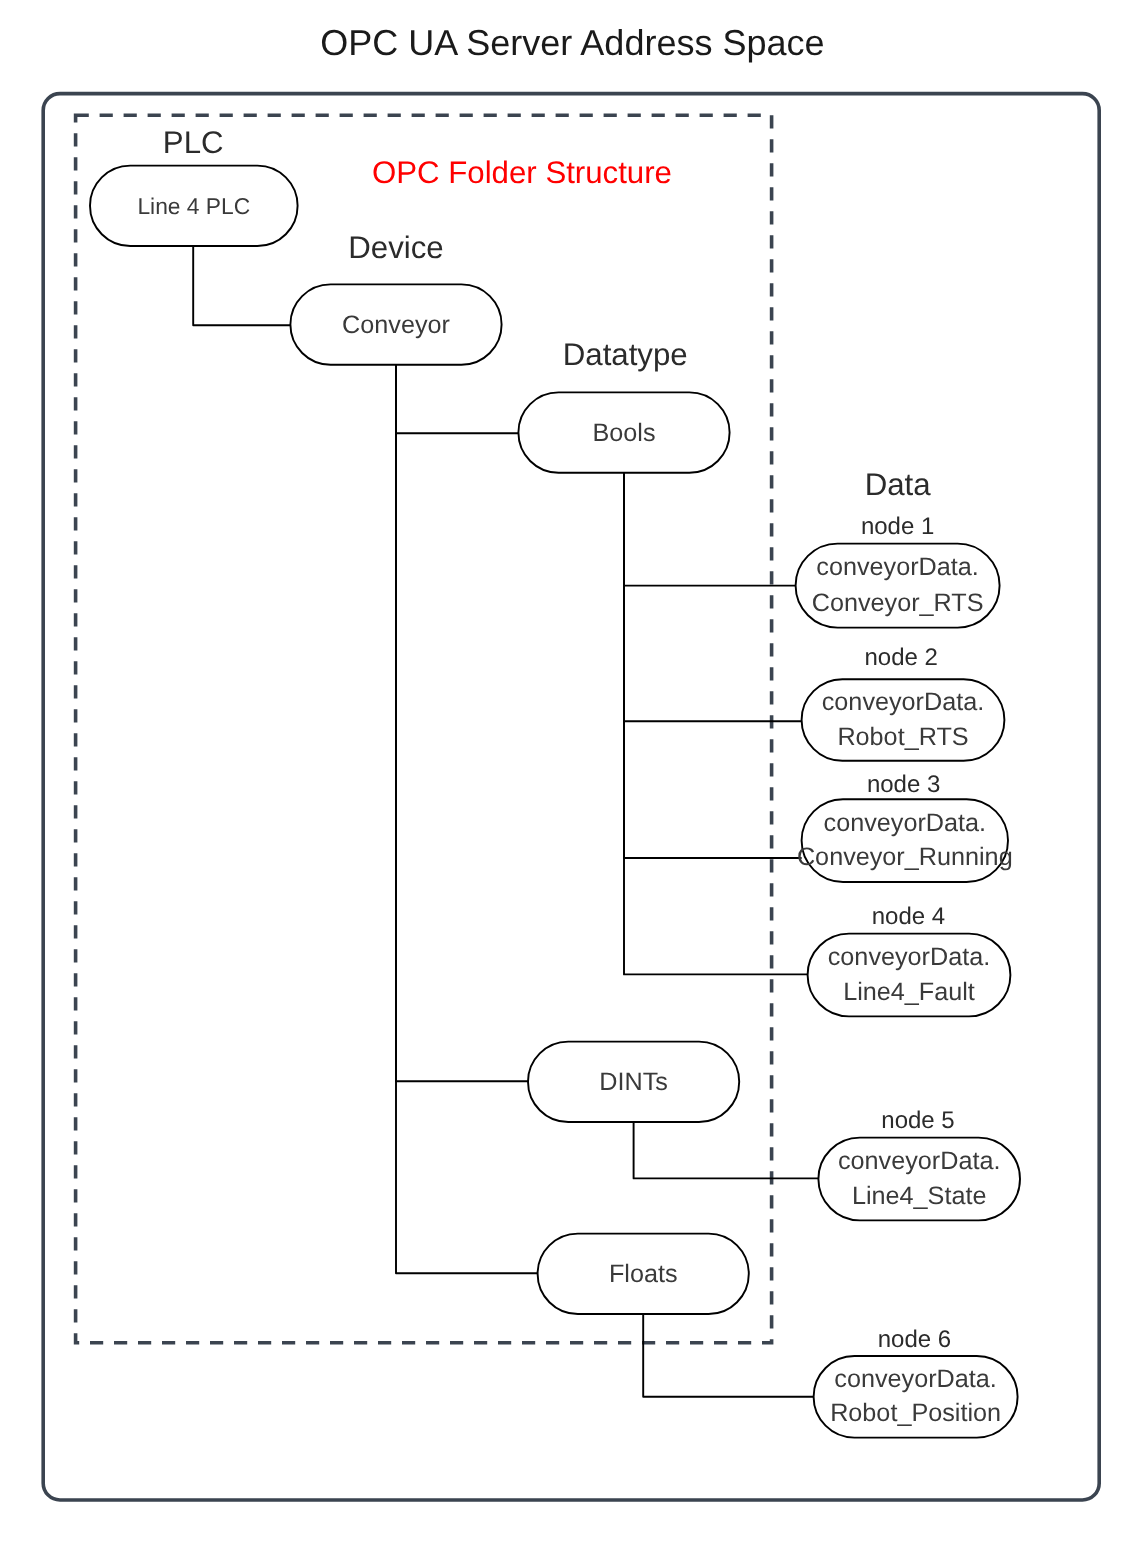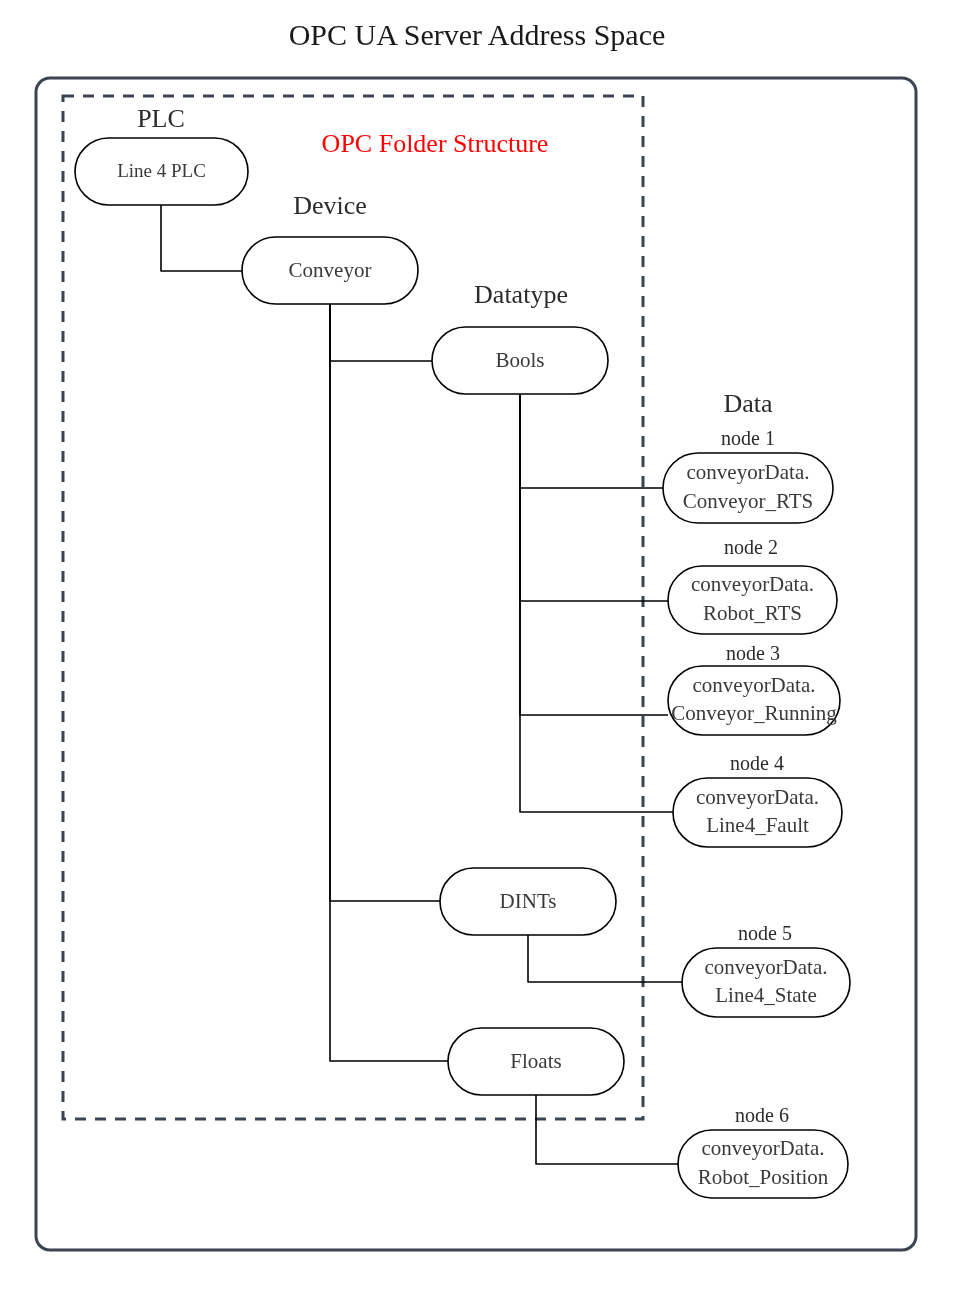--- a/index.html
+++ b/index.html
@@ -11,21 +11,20 @@
     width: 955px;
     height: 1304px;
     font-family: "Liberation Sans", sans-serif;
     color: #222222;
     overflow: hidden;
   }
   #stage {
     position: relative;
     width: 955px;
     height: 1304px;
-    font-family: Liberation Serif, serif;
   }
   #diagram-svg {
     position: absolute;
     left: 0;
     top: 0;
     width: 955px;
     height: 1304px;
   }
   .diagram-title {
     font-size: 30px;

